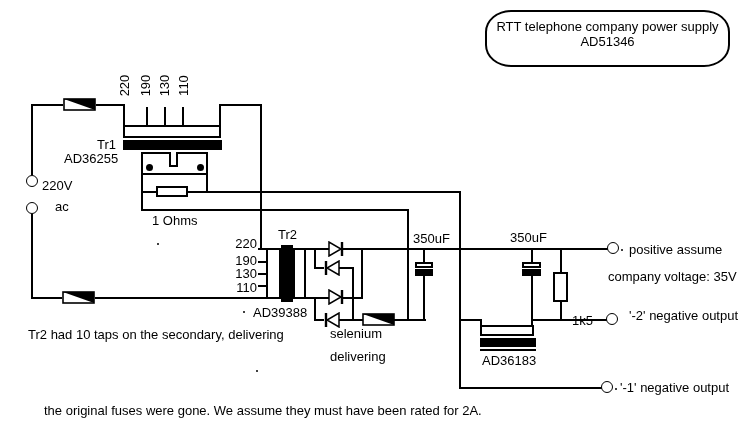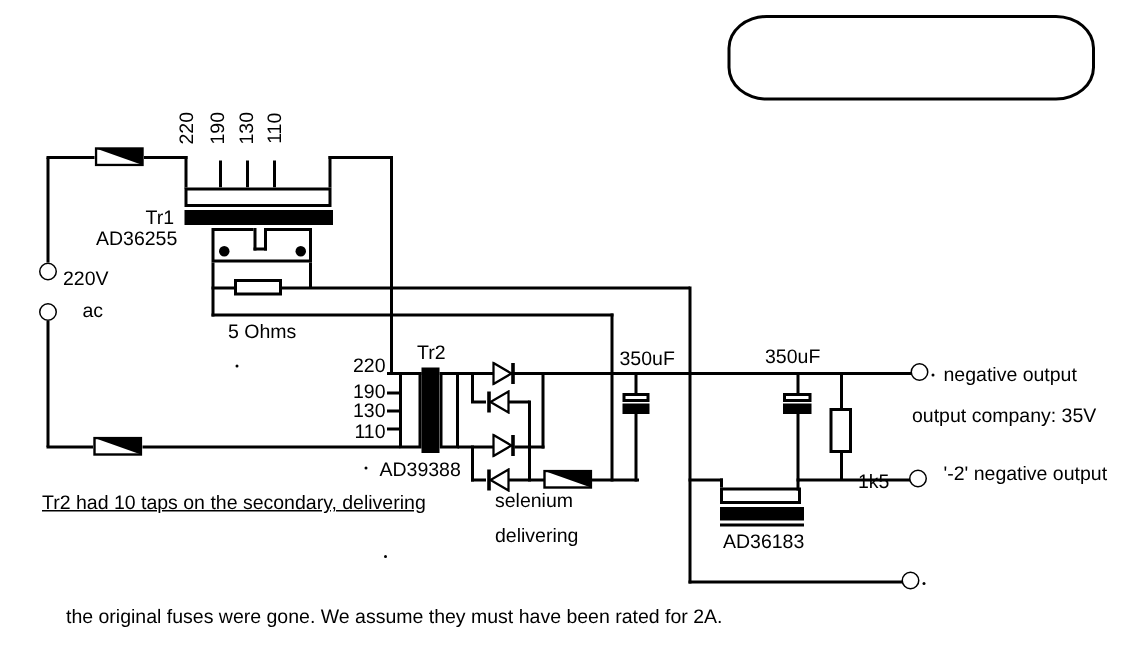--- a/index.html
+++ b/index.html
@@ -19,20 +19,22 @@
   svg{position:absolute;display:block;}
   #titlebox{position:absolute;left:485px;top:10px;width:245px;height:57px;box-sizing:border-box;
             border:2px solid #000;border-radius:26px/22px;background:#fff;text-align:center;padding-top:7px;}
 </style>
 </head>
 <body>
 
 <div id="canvas">
 
   <div id="titlebox">
+    <div class="lab" style="position:static;">RTT telephone company power supply</div>
+    <div class="lab" style="position:static;">AD51346</div>
   </div>
 
   <div class="term" style="left:26px;top:175px;"></div>
   <div class="term" style="left:26px;top:202px;"></div>
   <div class="lab" style="left:42px;top:178px;">220V</div>
   <div class="lab" style="left:55px;top:199px;">ac</div>
 
   <div class="wv" style="left:31px;top:105px;height:70px;"></div>
   <div class="wh" style="left:31px;top:104px;width:32px;"></div>
 
@@ -65,21 +67,21 @@
 
   <div class="lab" style="left:97px;top:137px;">Tr1</div>
   <div class="lab" style="left:64px;top:151px;">AD36255</div>
 
   <div class="wv" style="left:141px;top:175px;height:36px;"></div>
   <div class="wv" style="left:206px;top:175px;height:17px;"></div>
   <div class="wh" style="left:141px;top:191px;width:17px;"></div>
   <div class="box" style="left:156px;top:186px;width:32px;height:11px;"></div>
   <div class="wh" style="left:186px;top:191px;width:274px;"></div>
   <div class="wh" style="left:141px;top:209px;width:268px;"></div>
-  <div class="lab" style="left:152px;top:213px;">5 Ohms</div>
+  <div class="lab" style="left:152px;top:213px;">1 Ohms</div>
 
   <div class="wv" style="left:407px;top:209px;height:112px;"></div>
   <div class="wv" style="left:459px;top:191px;height:198px;"></div>
 
   <div class="wv" style="left:31px;top:214px;height:84px;"></div>
   <div class="wh" style="left:31px;top:297px;width:31px;"></div>
   <svg style="left:62px;top:291px;" width="33" height="13" viewBox="0 0 33 13">
     <rect x="1" y="1" width="31" height="11" fill="#fff" stroke="#000" stroke-width="1.6"></rect>
     <polygon points="1,1 32,1 32,12" fill="#000"></polygon>
   </svg>
@@ -160,31 +162,32 @@
 
   <div class="wh" style="left:459px;top:319px;width:23px;"></div>
   <div class="wv" style="left:480px;top:319px;height:8px;"></div>
   <div class="box" style="left:480px;top:325px;width:54px;height:11px;"></div>
   <div class="wv" style="left:531px;top:319px;height:8px;"></div>
   <div class="bar" style="left:480px;top:338px;width:56px;height:9px;"></div>
   <div class="wh" style="left:480px;top:349px;width:56px;"></div>
   <div class="lab" style="left:482px;top:353px;">AD36183</div>
 
   <div class="term" style="left:607px;top:242px;"></div>
-  <div class="lab" style="left:629px;top:242px;">negative output</div>
-  <div class="lab" style="left:608px;top:269px;">output company: 35V</div>
+  <div class="lab" style="left:629px;top:242px;">positive assume</div>
+  <div class="lab" style="left:608px;top:269px;">company voltage: 35V</div>
 
   <div class="wh" style="left:532px;top:319px;width:75px;"></div>
   <div class="term" style="left:606px;top:313px;"></div>
   <div class="lab" style="left:629px;top:308px;">'-2' negative output</div>
 
   <div class="wh" style="left:459px;top:387px;width:144px;"></div>
   <div class="term" style="left:601px;top:381px;"></div>
+  <div class="lab" style="left:620px;top:380px;">'-1' negative output</div>
 
-  <div class="lab" style="left:28px;top:327px;text-decoration:underline;">Tr2 had 10 taps on the secondary, delivering</div>
+  <div class="lab" style="left:28px;top:327px;">Tr2 had 10 taps on the secondary, delivering</div>
   <div class="lab" style="left:44px;top:403px;">the original fuses were gone. We assume they must have been rated for 2A.</div>
 
   <div class="stray" style="left:157px;top:243px;"></div>
   <div class="stray" style="left:243px;top:311px;"></div>
   <div class="stray" style="left:621px;top:249px;"></div>
   <div class="stray" style="left:615px;top:388px;"></div>
   <div class="stray" style="left:256px;top:370px;"></div>
 
 </div>
 

